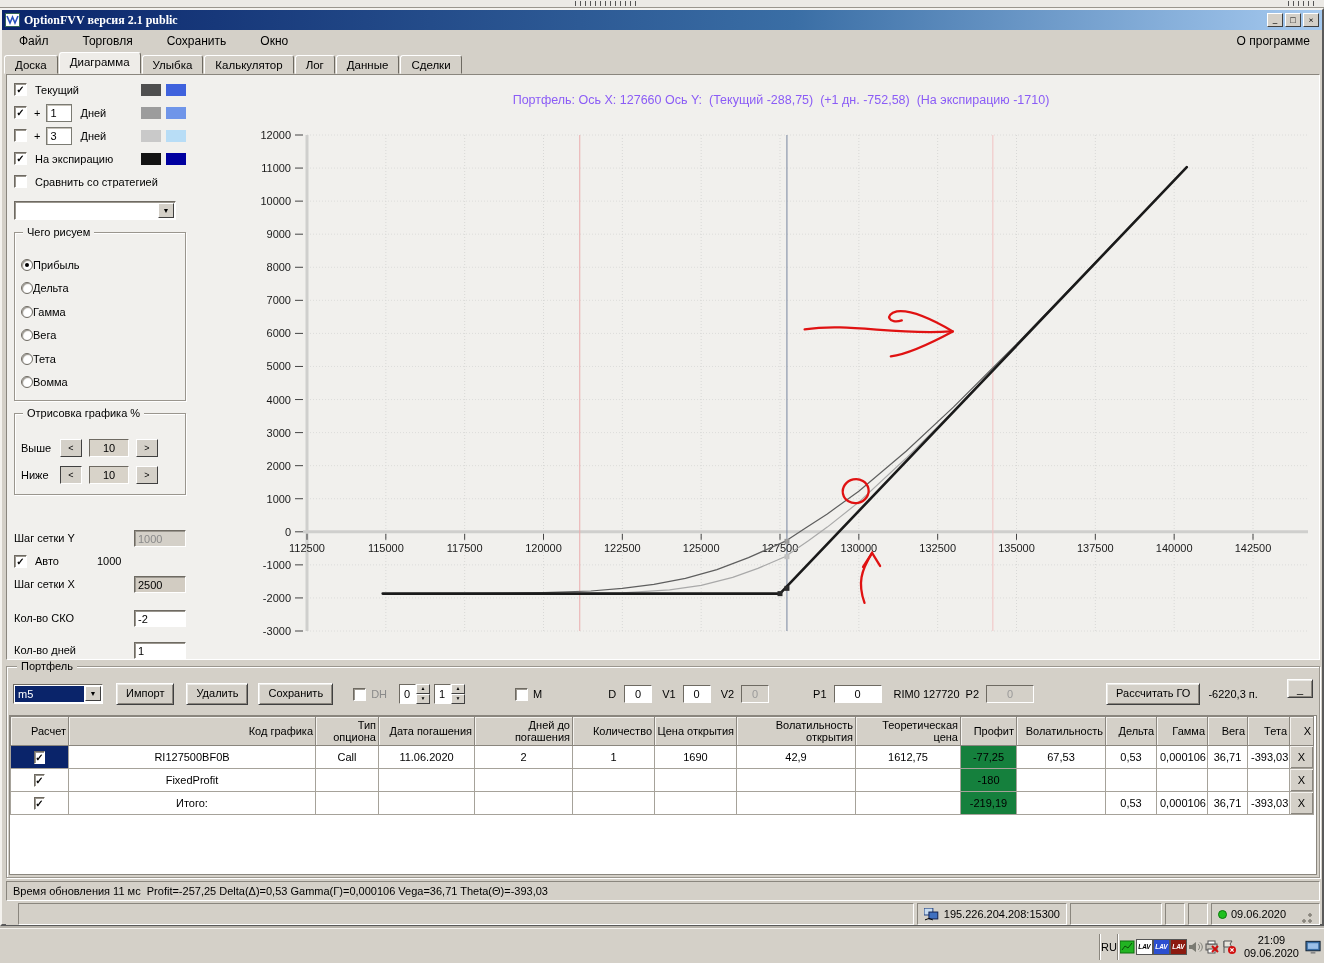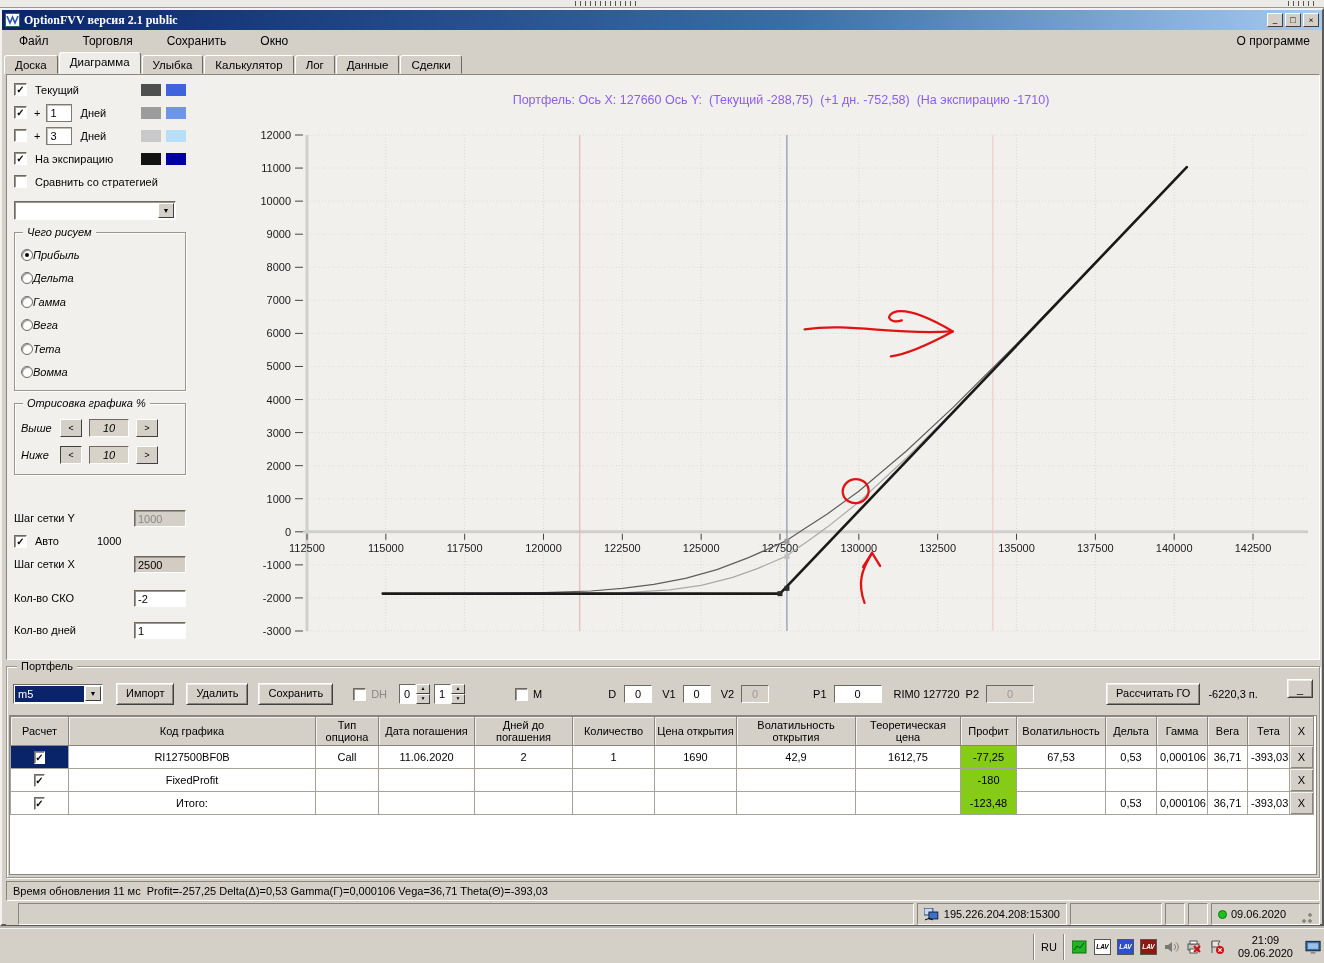--- a/index.html
+++ b/index.html
@@ -42,21 +42,21 @@
   .plus { margin-left:7px; }
   .minibox { width:26px; height:18px; background:#fff; border:1px solid #7b7b73; box-shadow:inset 1px 1px 0 #c6c2ba;
              margin-left:6px; padding:2px 3px; font-size:11px; }
   .tlabel { margin-left:8px; }
   .swatches { margin-left:auto; display:flex; gap:5px; }
   .sw { width:20px; height:12px; display:inline-block; }
   #strategy-combo { margin-top:8px; width:162px; height:19px; background:#fff; border:1px solid; border-color:#6e6a62 #fff #fff #6e6a62;
                     box-shadow:inset 1px 1px 0 #9a968e; position:relative; }
   .combo-btn { position:absolute; right:1px; top:1px; width:16px; height:15px; background:#d4d0c8;
                border:1px solid; border-color:#fff #404040 #404040 #fff; text-align:center; font-size:7px; line-height:14px; }
-  .groupbox { border:1px solid #9a968e; box-shadow:1px 1px 0 #fff, inset 1px 1px 0 #fff; position:relative; margin-top:12px; padding:10px 6px 6px;font-style:italic; }
+  .groupbox { border:1px solid #9a968e; box-shadow:1px 1px 0 #fff, inset 1px 1px 0 #fff; position:relative; margin-top:12px; padding:20px 6px 6px; }
   .groupbox .legend { position:absolute; top:-7px; left:8px; background:#f1f0ed; padding:0 4px; }
   .rrow { height:23.5px; display:flex; align-items:center; }
   .radio { width:12px; height:12px; border-radius:50%; background:#fff; border:1px solid #6e6a62; box-shadow:inset 1px 1px 1px #9a968e;
            position:relative; flex:0 0 12px; }
   .radio.sel::after { content:""; position:absolute; left:3px; top:3px; width:4px; height:4px; border-radius:50%; background:#000; }
   .rlabel { margin-left:0; }
   .spinrow { height:27px; display:flex; align-items:center; gap:7px; }
   .sbtn { width:22px; height:18px; background:#d4d0c8; border:1px solid; border-color:#fff #404040 #404040 #fff;
           text-align:center; font-size:9px; line-height:16px; }
   .sbtn.pressed { border-color:#404040 #fff #fff #404040; }
@@ -88,41 +88,41 @@
   .spin .arr span { flex:1; background:#d4d0c8; border:1px solid; border-color:#fff #404040 #404040 #fff; font-size:5px; line-height:7px; text-align:center; }
   .pbox { width:28px; height:18px; background:#fff; border:1px solid; border-color:#6e6a62 #fff #fff #6e6a62; text-align:center; padding-top:2px; }
   .pbox.wide { width:48px; }
   .pbox.disabled { background:#d4d0c8; color:#9a9a9a; }
   #btn-small-min { position:absolute; right:6px; top:12px; width:26px; height:19px; }
 
   
   #tablewrap { position:absolute; left:2px; top:48px; width:1308px; height:160px; background:#fff; border:1px solid #8a867e; }
   table { border-collapse:collapse; table-layout:fixed; width:1303px; }
   th { background:#d4d0c8; border:1px solid #8a867e; box-shadow:inset 1px 1px 0 #f4f2ee; font-weight:normal;
-       font-size:11px; height:29px; padding:1px 2px; overflow:hidden; }
+       font-size:11px; height:29px; padding:1px 2px; overflow:hidden;text-align:right; }
   td { border:1px solid #a6a29a; height:23px; text-align:center; font-size:11px; padding:1px 3px; overflow:hidden; white-space:nowrap; }
-  td.profit { background:#84cc16; }
+  td.profit { background:#15803d; }
   td.selcell { background:#0a246a; }
   td.xcell { background:#d4d0c8; box-shadow:inset 1px 1px 0 #f4f2ee, inset -1px -1px 0 #8a867e; }
   td .cb { margin:0 auto; }
 
   
   .statusbar { position:absolute; left:4px; height:20px; background:#d4d0c8;padding-left:12px; }
   #status1 { top:871px; width:1314px; border:1px solid; border-color:#8a867e #fff #fff #8a867e; padding:3px 6px; white-space:pre; }
   #status2 { top:893px; width:1314px; height:22px; display:flex; gap:3px; }
   .spanel { border:1px solid; border-color:#8a867e #fff #fff #8a867e; height:22px; display:flex; align-items:center; padding:0 6px; gap:4px; }
   .grip { width:14px; height:22px; background:
           radial-gradient(circle at 11px 18px, #8a867e 1.5px, transparent 2px),
           radial-gradient(circle at 11px 12px, #8a867e 1.5px, transparent 2px),
           radial-gradient(circle at 5px 18px, #8a867e 1.5px, transparent 2px); margin-left:auto; }
   .gdot { width:9px; height:9px; border-radius:50%; background:#1fc01f; border:1px solid #0a7a0a; }
 
   
   #taskbar { position:absolute; left:0; top:928px; width:1324px; height:35px; background:#d4d0c8; border-top:1px solid #f4f2ee; }
-  #tray { position:absolute; right:0; top:2px; height:31px; display:flex; align-items:center; gap:6px; padding-right:2px; }
+  #tray { position:absolute; right:0; top:2px; height:31px; display:flex; align-items:center; gap:0; padding-right:2px; }
   .vdiv { width:2px; height:26px; border-left:1px solid #8a867e; border-right:1px solid #fff; }
   .tico { width:17px; height:16px; display:inline-flex; align-items:center; justify-content:center; }
   .lav { width:17px; height:16px; font-size:6.5px; font-weight:bold; font-style:italic; display:inline-flex; align-items:center; justify-content:center; border:1px solid #555; }
   #clock { text-align:center; font-size:11px; line-height:13px; padding:0 6px; }
 </style>
 </head>
 <body>
 
 <div id="page">
   <div id="top-sliver">
@@ -532,21 +532,21 @@
        <td class="">
          <span class="cb">✓</span></td>
        <td class="">Итого:</td>
                 <td class=""></td>
                 <td class=""></td>
                 <td class=""></td>
                 <td class=""></td>
                 <td class=""></td>
                 <td class=""></td>
                 <td class=""></td>
-                <td class="profit">-123,48</td>
+                <td class="profit">-219,19</td>
                 <td class=""></td>
                 <td class="">0,53</td>
                 <td class="">0,000106</td>
                 <td class="">36,71</td>
                 <td class="">-393,03</td>
        <td class="xcell">X</td>
      </tr>
             </tbody>
           </table>
       </div>

